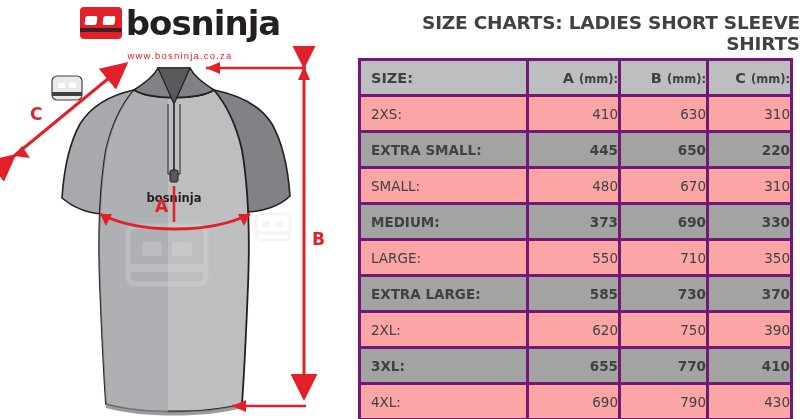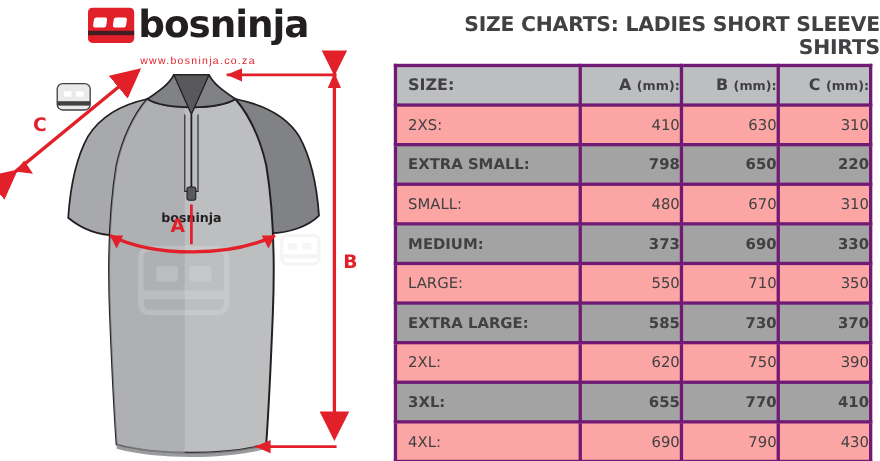--- a/index.html
+++ b/index.html
@@ -309,21 +309,21 @@
       </thead>
       <tbody>
         <tr class="row-light">
           <td>2XS:</td>
           <td class="num">410</td>
           <td class="num">630</td>
           <td class="num">310</td>
         </tr>
         <tr class="row-dark">
           <td>EXTRA SMALL:</td>
-          <td class="num">798</td>
+          <td class="num">445</td>
           <td class="num">650</td>
           <td class="num">220</td>
         </tr>
         <tr class="row-light">
           <td>SMALL:</td>
           <td class="num">480</td>
           <td class="num">670</td>
           <td class="num">310</td>
         </tr>
         <tr class="row-dark">

